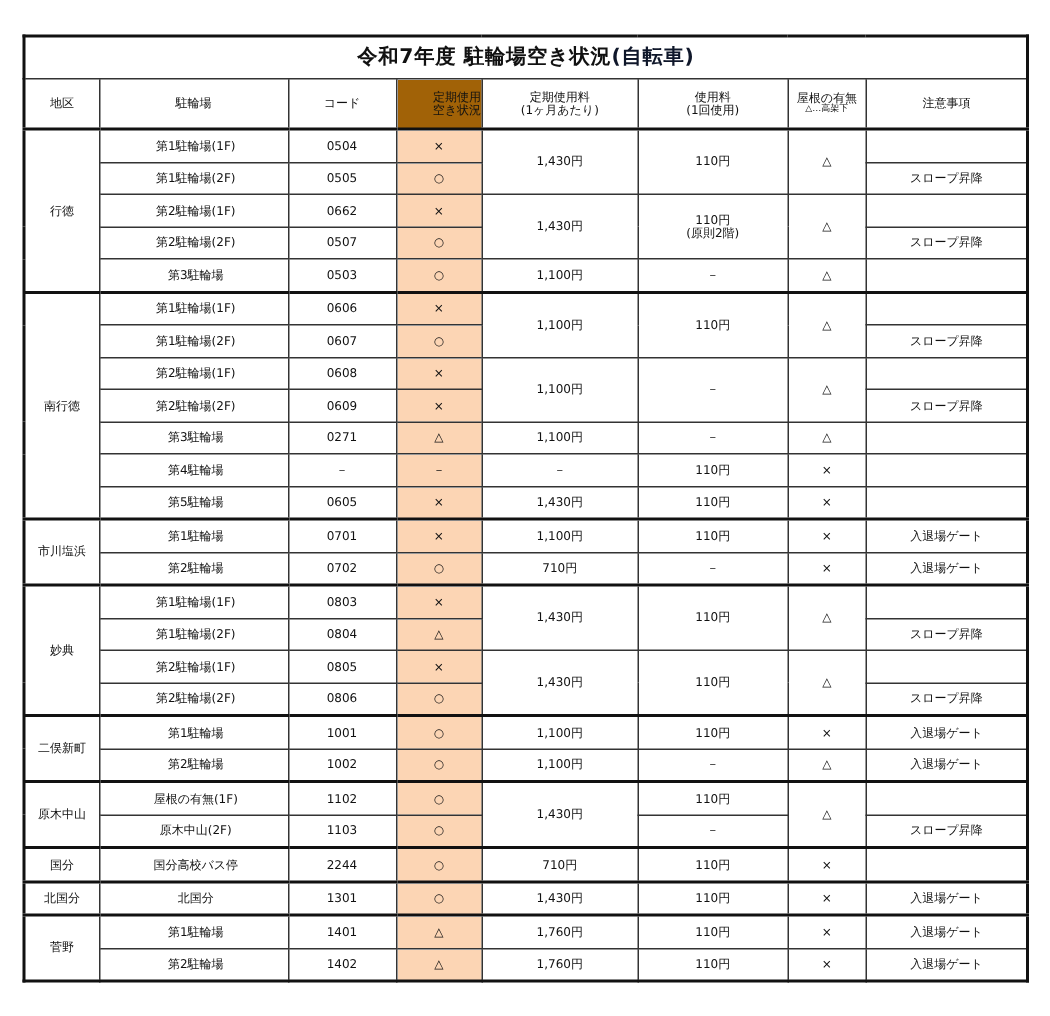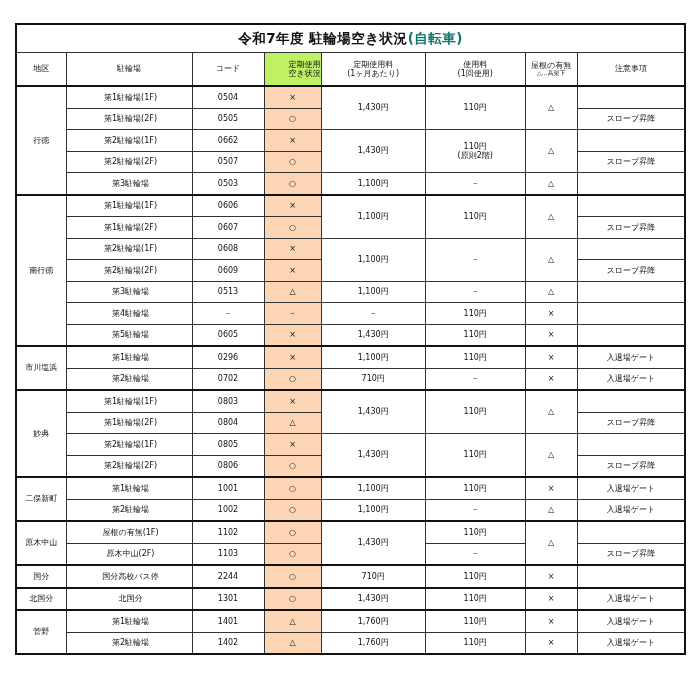--- a/index.html
+++ b/index.html
@@ -8,23 +8,23 @@
   table.avail {
     position: absolute; left: 15px; top: 23px;
     border-collapse: collapse; table-layout: fixed;
     border: 2px solid #111;
   }
   table.avail td, table.avail th {
     border: 1px solid #333; padding: 0; text-align: center; vertical-align: middle;
     font-size: 8px; font-weight: normal; line-height: 1.15; overflow: hidden; white-space: nowrap;
   }
   .title-cell { height: 27px; font-size: 13.5px !important; font-weight: bold !important; letter-spacing: 0.5px; }
-  .title-accent { color: #0f766e; }
+  .title-accent { color: #0f172a; }
   .hdr td { height: 32px; font-size: 8px; }
-  .hdr .status-h { background: #bef264; padding-left: 24px; }
+  .hdr .status-h { background: #a16207; padding-left: 24px; }
   .hdr .small { font-size: 6px; display: block; }
   tr.r td { height: 20.5px; }
   td.status { background: #fcd5b4; font-size: 9px; }
   td.name { text-align: right; padding-left: 3px !important; }
   tr.grp-start td { border-top: 2px solid #111; }
   td.area { font-size: 8.5px; }
   .sym { font-size: 9px; }
 </style>
 </head>
 <body>
@@ -124,21 +124,21 @@
       <td></td>
     </tr>
     <tr class="r">
       <td class="name">第2駐輪場(2F)</td>
       <td>0609</td>
       <td class="status">×</td>
       <td>スロープ昇降</td>
     </tr>
     <tr class="r">
       <td class="name">第3駐輪場</td>
-      <td>0513</td>
+      <td>0271</td>
       <td class="status">△</td>
       <td>1,100円</td>
       <td>－</td>
       <td class="sym">△</td>
       <td></td>
     </tr>
     <tr class="r">
       <td class="name">第4駐輪場</td>
       <td>－</td>
       <td class="status">－</td>
@@ -153,21 +153,21 @@
       <td class="status">×</td>
       <td>1,430円</td>
       <td>110円</td>
       <td class="sym">×</td>
       <td></td>
     </tr>
 
     <tr class="r grp-start">
       <td rowspan="2" class="area">市川塩浜</td>
       <td class="name">第1駐輪場</td>
-      <td>0296</td>
+      <td>0701</td>
       <td class="status">×</td>
       <td>1,100円</td>
       <td>110円</td>
       <td class="sym">×</td>
       <td>入退場ゲート</td>
     </tr>
     <tr class="r">
       <td class="name">第2駐輪場</td>
       <td>0702</td>
       <td class="status">○</td>

